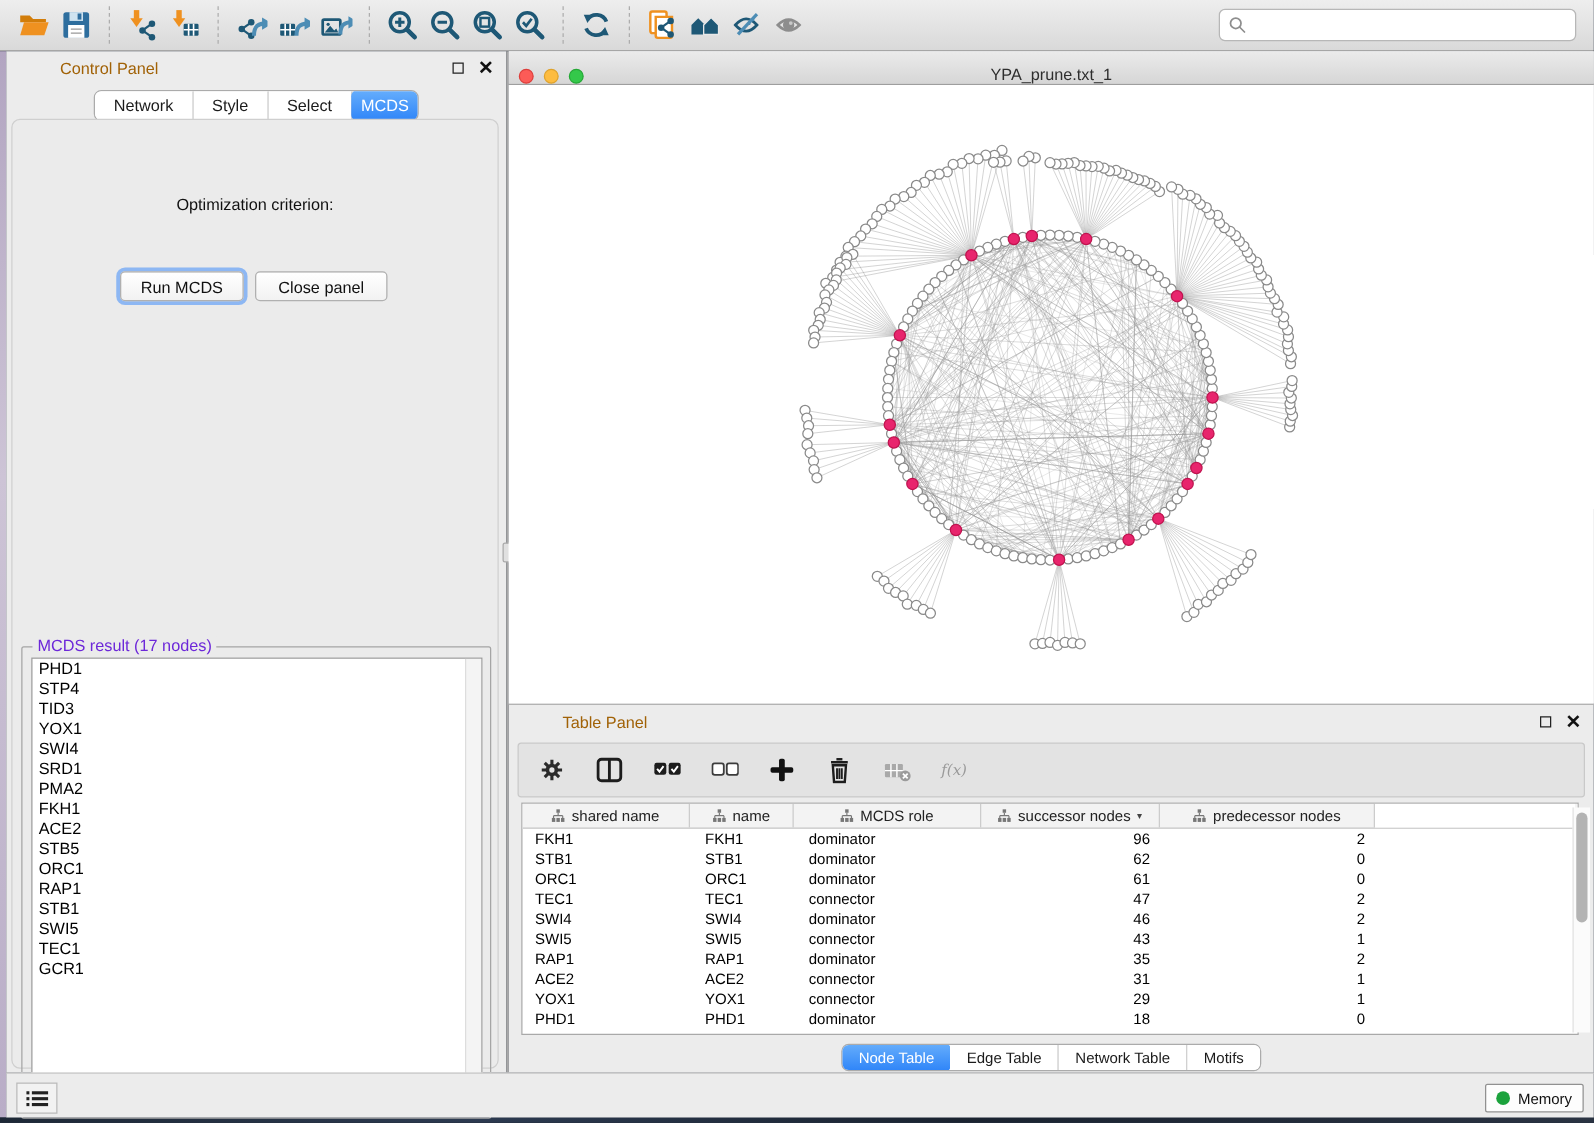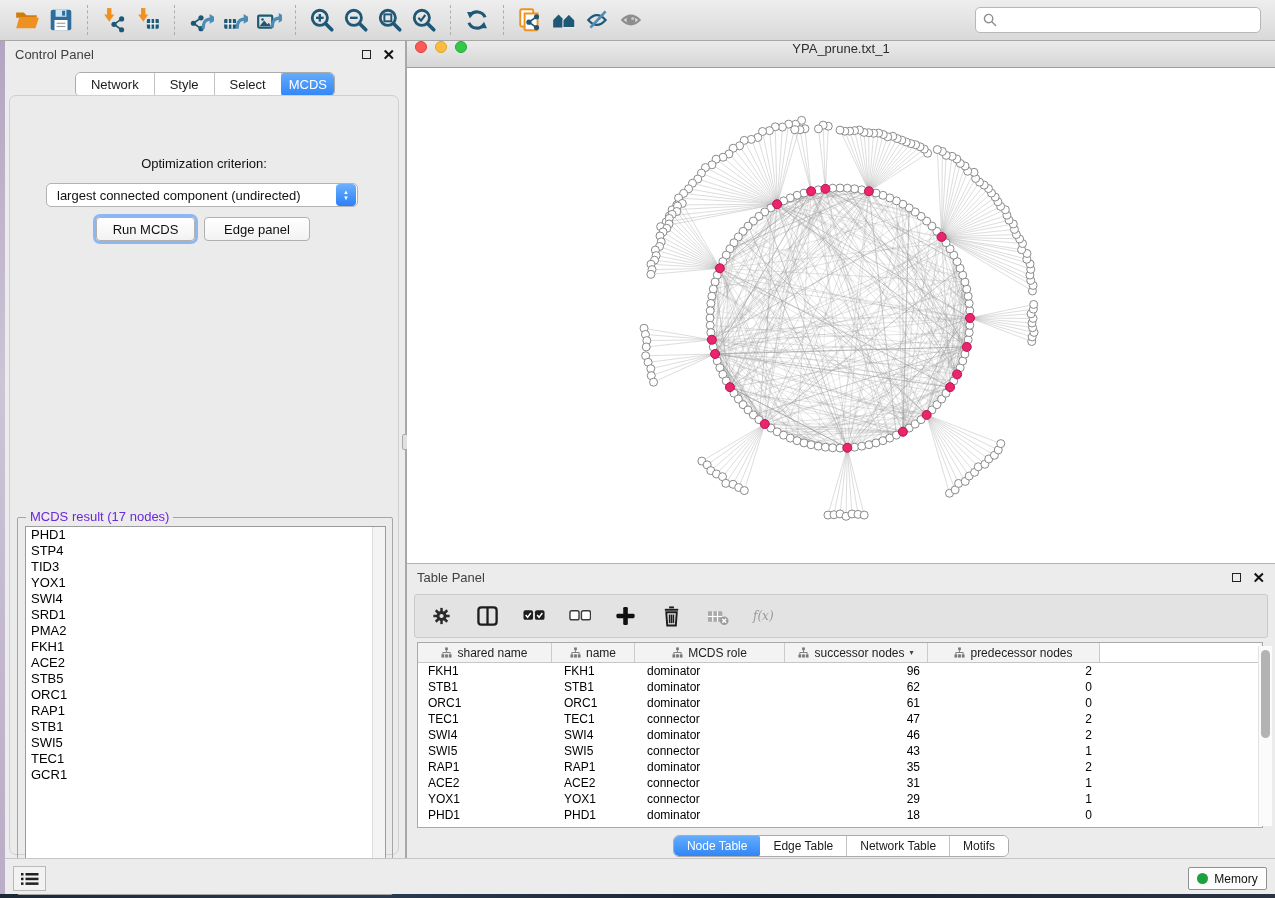--- a/index.html
+++ b/index.html
@@ -23,21 +23,21 @@
 
   
   #left-strip { left:0; top:41px; width:5px; height:853px;
     background:linear-gradient(#b2a5c1,#cdc4d6 40%,#b9adc7); }
   #bottom-strip { left:0; top:894px; width:1275px; height:4px;
     background:linear-gradient(90deg,#1d2836,#2c3a50 30%,#1a2330 60%,#2a3342); }
 
   
   #control-panel { left:5px; top:41px; width:400px; height:817px; background:#ececec; }
   .panel-title-row { height:26px; display:flex; align-items:center; padding:0 10px; }
-  .panel-title { font-size:13px; color:#404040; flex:1; }
+  .panel-title { font-size:13px; color:#a16207; flex:1;margin-left:33px; }
   .float-icon { width:9px; height:9px; border:1.5px solid #222; margin-right:11px; cursor:pointer; }
   .close-x { font-size:15px; font-weight:bold; color:#111; line-height:1; cursor:pointer; }
   #cp-tabs { display:flex; justify-content:center; margin-top:5px; }
   .tabset { display:flex; border:1px solid #ababab; border-radius:6px; background:#fff; overflow:hidden; }
   .tab { font-size:13px; color:#1b1b1b; padding:4px 15px; border-right:1px solid #c2c2c2;
     background:#fff; cursor:pointer; white-space:nowrap; }
   .tab:last-child { border-right:none; }
   .tab.active { background:linear-gradient(#66aefc,#2e84f8); color:#fff; border-radius:5px;
     margin:-1px; border-right:none; padding:5px 8px; }
   #cp-content { position:absolute; left:4px; top:54px; width:390px; height:760px;
@@ -68,21 +68,21 @@
   .mcds-item { font-size:13px; color:#000; height:16px; line-height:16px; padding-left:5px; cursor:default; }
 
   
   #v-divider { left:405px; top:41px; width:2px; height:817px; background:#a8a8a8; }
   #v-handle { left:402px; top:434px; width:7px; height:16px; background:#e0e0e0;
     border:1px solid #aaa; border-radius:2px; cursor:col-resize; }
 
   
   #network-window { left:407px; top:41px; width:868px; height:522px; background:#fff; }
   #net-titlebar { height:27px; background:linear-gradient(#ebebeb,#d6d6d6);
-    border-bottom:1px solid #9e9e9e; display:flex; align-items:flex-start; position:relative; }
+    border-bottom:1px solid #9e9e9e; display:flex; align-items:flex-end; position:relative; }
   .traffic { width:12px; height:12px; border-radius:50%; margin-left:8px; cursor:pointer; }
   #tl-red { background:#fc5b57; border:1px solid #dd3e3b; }
   #tl-yellow { background:#fdbc40; border:1px solid #dfa32c; }
   #tl-green { background:#34c84a; border:1px solid #24a835; }
   #net-title { position:absolute; left:0; width:100%; text-align:center;
     font-size:13px; color:#2e2e2e; pointer-events:none; }
   #network-canvas { width:868px; height:495px; display:block; background:#fff; cursor:crosshair; }
 
   
   #table-panel { left:407px; top:563px; width:868px; height:295px; background:#ececec;
@@ -293,29 +293,22 @@
   <div id="cp-tabs">
       <div class="tabset">
         <div class="tab">Network</div>
         <div class="tab">Style</div>
         <div class="tab">Select</div>
         <div class="tab active">MCDS</div>
       </div>
     </div>
   <div id="cp-content">
     <div id="opt-label">Optimization criterion:</div>
-    <div id="criterion-select">
-      <span class="sel-text">largest connected component (undirected)</span>
-      <span class="stepper">
-          <span>▲</span>
-          <span>▼</span>
-        </span>
-    </div>
     <button id="run-btn" class="cp-btn">Run MCDS</button>
-    <button id="close-panel-btn" class="cp-btn">Edge panel</button>
+    <button id="close-panel-btn" class="cp-btn">Close panel</button>
     <div id="mcds-fieldset">
       <span id="mcds-legend">MCDS result (17 nodes)</span>
       <div id="mcds-listbox">
         <div id="mcds-items">
             <div class="mcds-item">PHD1</div>
             <div class="mcds-item">STP4</div>
             <div class="mcds-item">TID3</div>
             <div class="mcds-item">YOX1</div>
             <div class="mcds-item">SWI4</div>
             <div class="mcds-item">SRD1</div>

